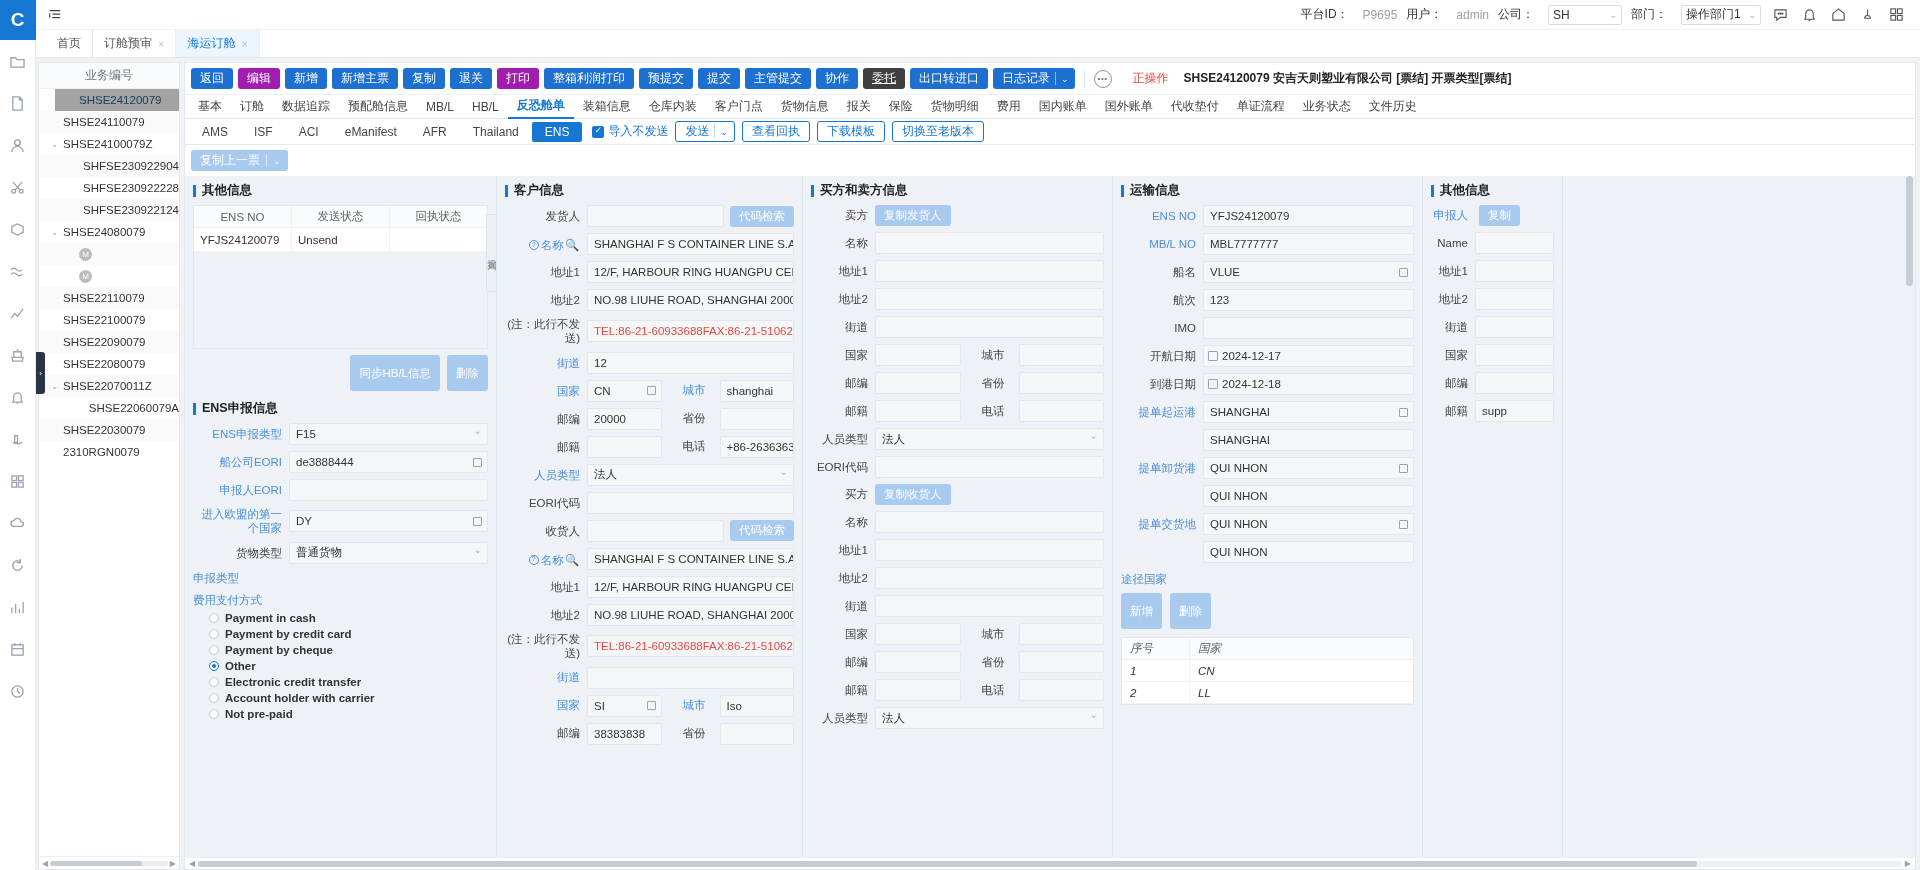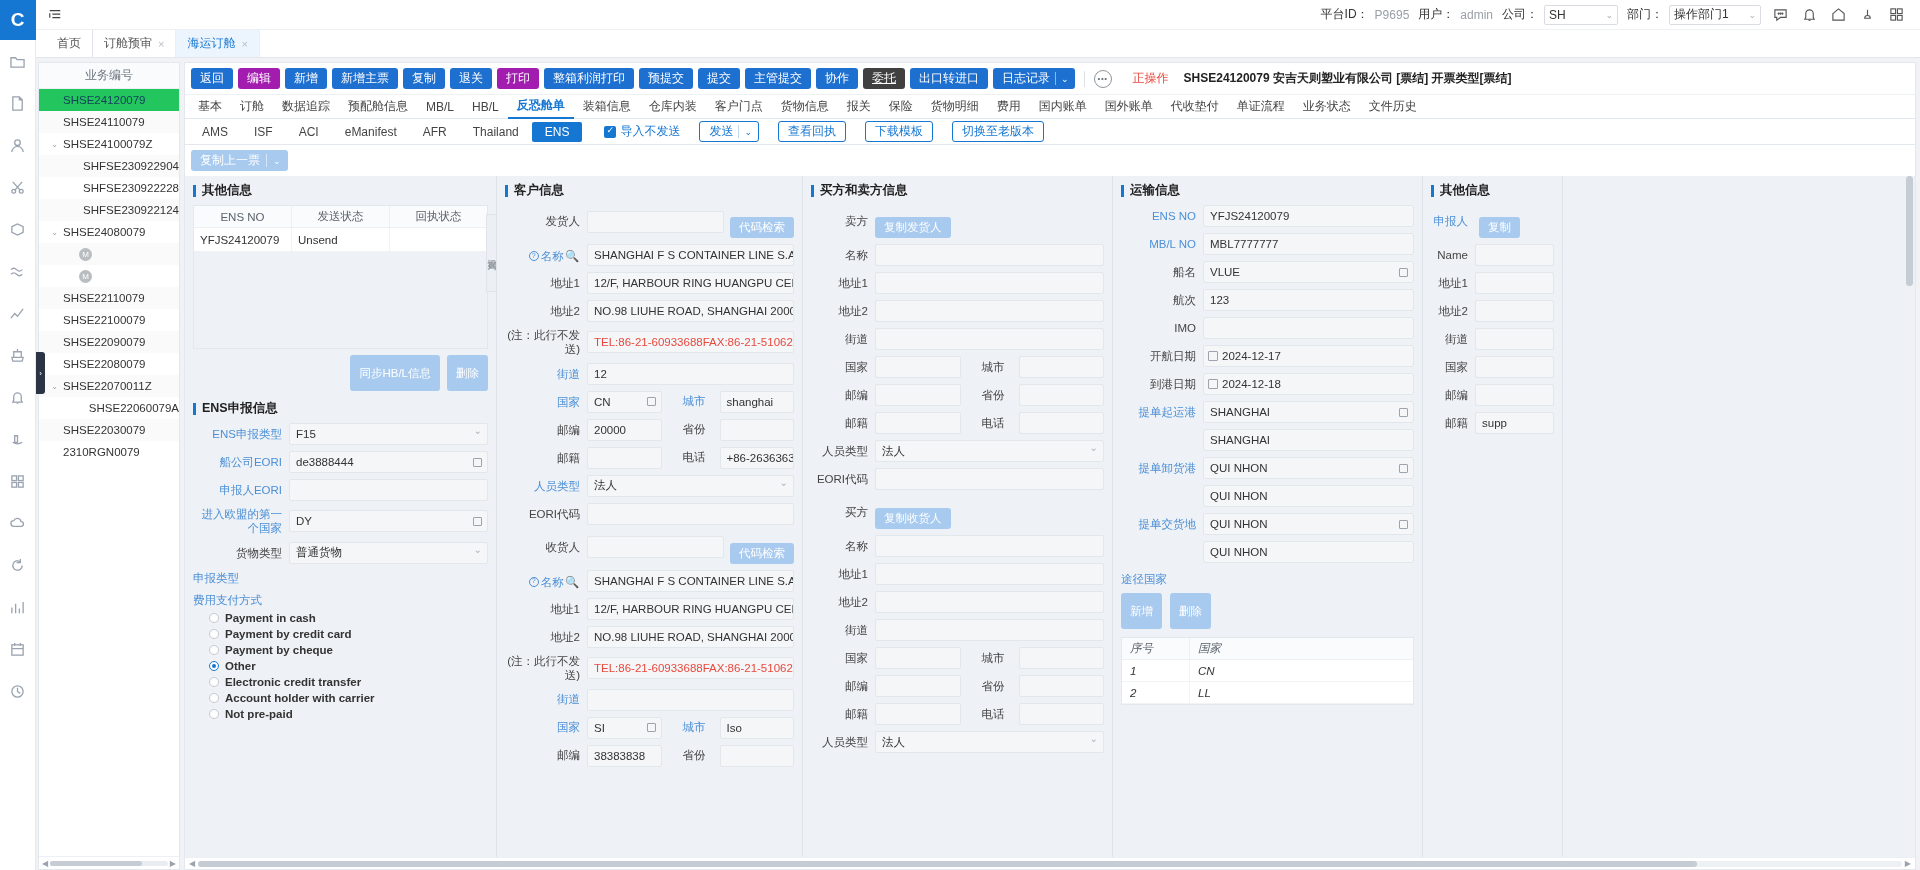--- a/index.html
+++ b/index.html
@@ -26,26 +26,26 @@
   .main { flex:1; display:flex; flex-direction:column; min-width:0; }
 
   
   .topbar { height:30px; background:#fff; display:flex; align-items:center;
             border-bottom:1px solid #eef0f3; }
   .hamb { margin-left:10px; width:18px; height:18px; display:flex; align-items:center;
           justify-content:center; }
   .hamb svg { width:14px; height:14px; stroke:#444; stroke-width:1.3; fill:none; }
   .top-right { margin-left:auto; display:flex; align-items:center; gap:9px;
                padding-right:14px; font-size:12px; color:#333; }
-  .top-item { display:flex; align-items:center; gap:6px; white-space:nowrap; }
+  .top-item { display:flex; align-items:center; gap:14px; white-space:nowrap; }
   .top-item .muted { color:#9aa0a6; }
   .mini-select { border:1px solid #d9dde3; height:20px; width:74px; border-radius:2px;
                  display:flex; align-items:center; padding:0 4px; font-size:12px; color:#333;
                  position:relative; background:#fff; }
-  .mini-select.wide { width:92px; }
+  .mini-select.wide { width:80px; }
   .mini-select .cv { position:absolute; right:4px; color:#aab; font-size:9px; }
   .top-ico { width:20px; height:20px; display:flex; align-items:center; justify-content:center; }
   .top-ico svg { width:15px; height:15px; stroke:#555; stroke-width:1.2; fill:none; }
 
   
   .tabrow { height:28px; background:#fff; display:flex; align-items:flex-end;
             border-bottom:1px solid #e3e6ea; padding-left:10px; gap:0; }
   .tab { height:27px; display:flex; align-items:center; padding:0 11px; font-size:12px;
          color:#555; border-right:1px solid #eceff2; gap:6px; }
   .tab.home { border-right:1px solid #dfe3e8; }
@@ -58,21 +58,21 @@
   
   .tree { width:142px; flex:0 0 142px; margin-left:2px; background:#fff;
           border:1px solid #e3e8ee; display:flex; flex-direction:column; min-height:0; }
   .tree-head { height:26px; display:flex; align-items:center; justify-content:center;
                font-size:12px; color:#6c7480; background:#fafbfc;
                border-bottom:1px solid #eceff3; }
   .tree-body { flex:1; overflow:hidden; }
   .tnode { height:22px; display:flex; align-items:center; font-size:11.5px; color:#333;
            padding-left:6px; gap:3px; white-space:nowrap; }
   .tnode.alt { background:#fafafa; }
-  .tnode.sel { background:#22c55e; color:#15425c; }
+  .tnode.sel { background:#a3a3a3; color:#15425c;margin-left:16px; }
   .tnode .car { width:11px; font-size:8px; color:#9aa3ae; display:inline-block; text-align:center; }
   .tnode.lv1 { padding-left:10px; }
   .tnode.lv2 { padding-left:40px; }
   .tnode .mico { width:13px; height:13px; border-radius:50%; background:#b9bcc0; color:#fff;
                  font-size:8px; display:flex; align-items:center; justify-content:center;
                  margin-left:34px; }
   .tree-foot { height:13px; background:#fff; border-top:1px solid #eceff3; display:flex;
                align-items:center; padding:0 3px; gap:2px; }
   .tfb { font-size:8px; color:#9aa3ae; }
   .tscroll { flex:1; height:5px; background:#e9edf1; border-radius:3px; position:relative; }
@@ -107,21 +107,21 @@
 
   
   .mtabs { display:flex; align-items:center; height:24px; border-bottom:1px solid #e3e8ee;
            padding-left:4px; font-size:12px; }
   .mtab { padding:0 9px; height:24px; display:flex; align-items:center; color:#444;
           white-space:nowrap; }
   .mtab.active { color:#1677d2; border-bottom:2px solid #1677d2; font-weight:bold; }
 
   
   .stabs { display:flex; align-items:center; height:26px; border-bottom:1px solid #e3e8ee;
-           padding-left:4px; font-size:12px; gap:12px; }
+           padding-left:4px; font-size:12px; gap:0; }
   .stab { padding:0 13px; height:25px; display:flex; align-items:center; color:#444; }
   .stab.active { color:#fff; background:#1677d2; border-radius:2px; height:20px; }
   .chkwrap { display:flex; align-items:center; gap:4px; margin-left:10px; font-size:12px;
              color:#1677d2; }
   .chk { width:12px; height:12px; background:#1677d2; border-radius:2px; position:relative; }
   .chk:after { content:"✓"; color:#fff; font-size:9px; position:absolute; left:2px; top:-1px; }
   .sbtn { height:21px; border:1px solid #1677d2; color:#1677d2; border-radius:3px;
           padding:0 9px; display:flex; align-items:center; font-size:12px; background:#fff;
           margin-left:7px; white-space:nowrap; }
   .sbtn.split { padding-right:0; }
@@ -182,21 +182,21 @@
   .inp .copyico { position:absolute; right:5px; width:9px; height:9px; border:1px solid #9aa3ae;
                   border-radius:1px; }
   .inp.red { color:#e8493e; }
   .two { display:flex; align-items:center; gap:8px; flex:1; min-width:0; }
   .two .half { flex:1; min-width:0; }
   .two .mid { width:42px; flex:0 0 42px; text-align:right; padding-right:6px; font-size:11.5px;
               color:#444; }
   .two .mid.blue { color:#4b8fd6; }
 
   .codebtn { height:21px; background:#a8caee; color:#fff; border-radius:3px; font-size:11.5px;
-             padding:0 9px; display:flex; align-items:center; margin-left:auto;margin-top:12px; }
+             padding:0 9px; display:flex; align-items:center; margin-left:auto; }
 
   .srch { display:inline-flex; align-items:center; gap:2px; }
   .qm { width:10px; height:10px; border-radius:50%; border:1px solid #4b8fd6; color:#4b8fd6;
         font-size:7px; display:inline-flex; align-items:center; justify-content:center; }
 
   
   .sec-lab { font-size:11.5px; color:#4b8fd6; margin-top:7px; }
   .rad { display:flex; align-items:center; gap:6px; margin-top:4px; padding-left:16px; }
   .rad .dot { width:10px; height:10px; border-radius:50%; border:1px solid #c3cad2;
               background:#fff; flex:0 0 10px; }

